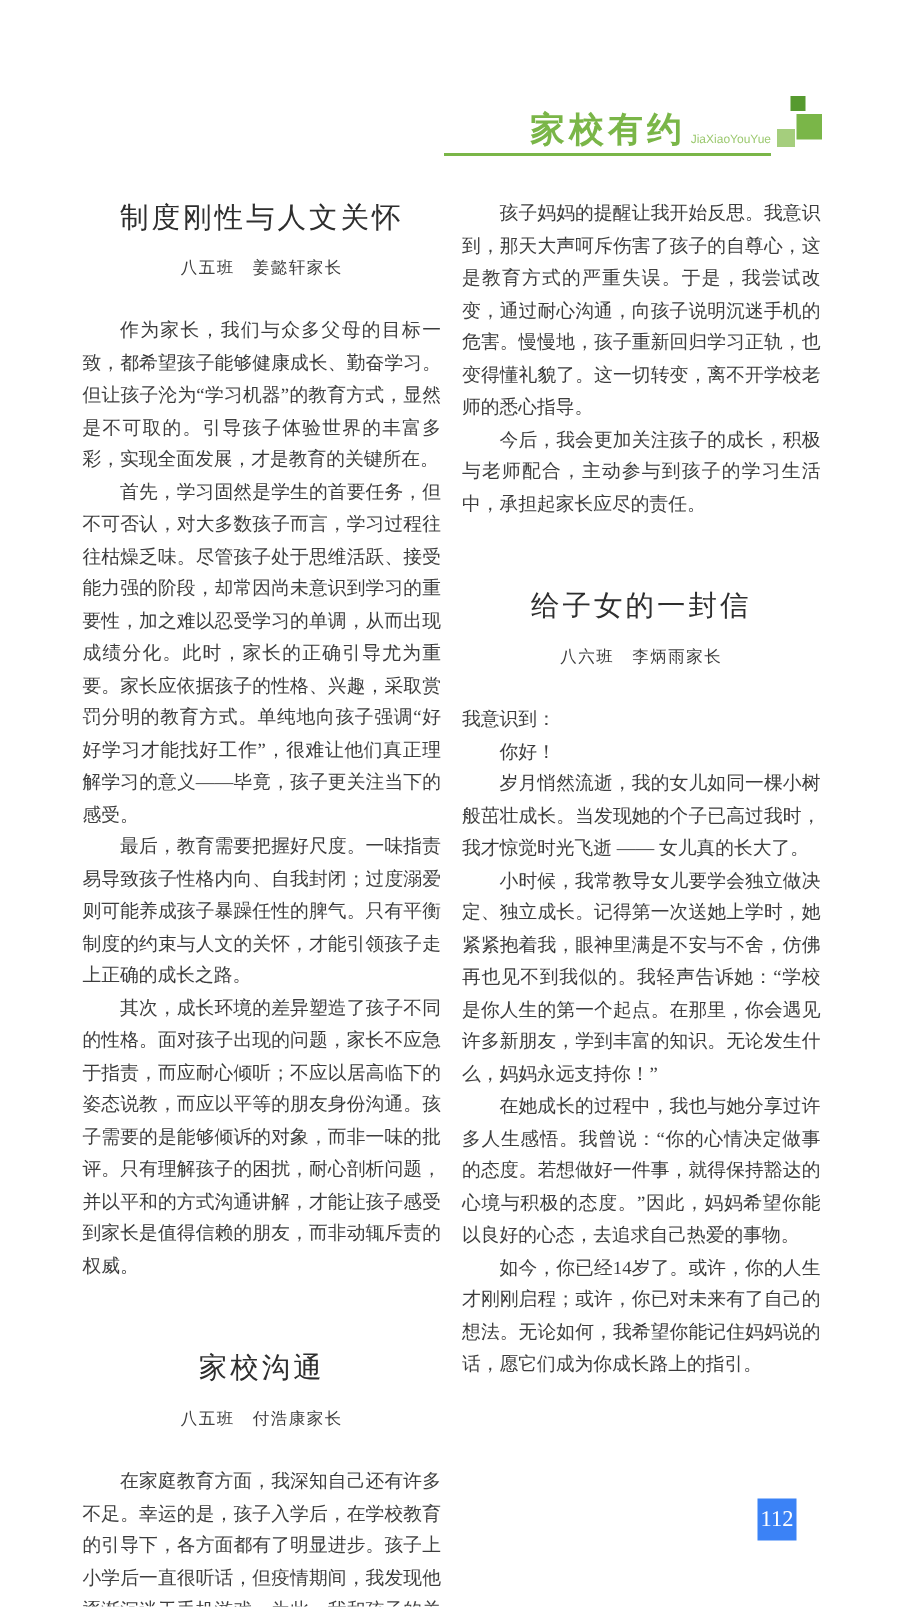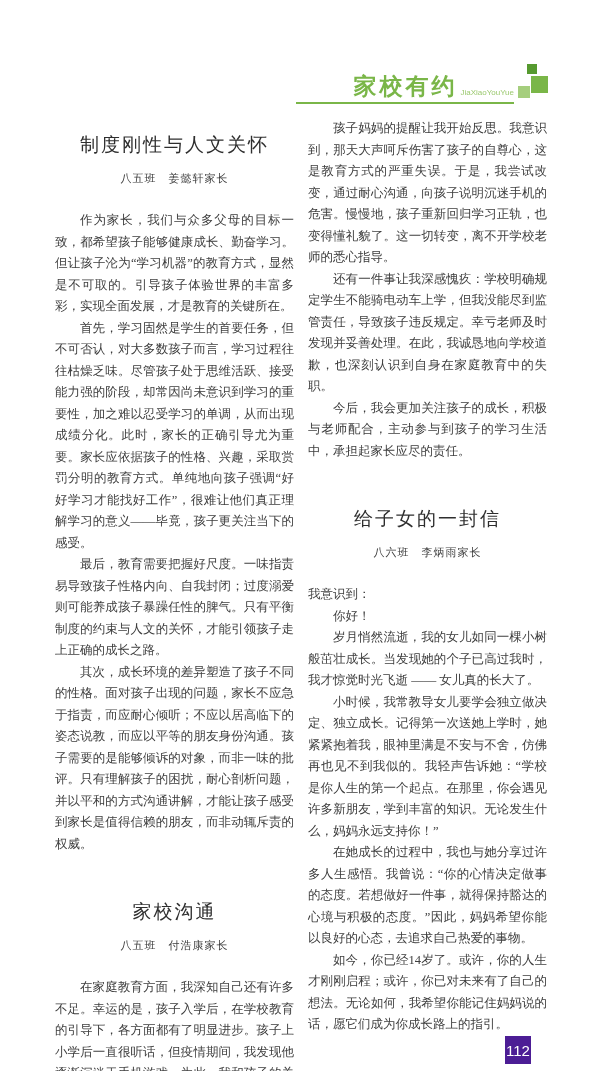--- a/index.html
+++ b/index.html
@@ -110,26 +110,26 @@
   .letter-greeting {
     font-size: 12.5px;
     line-height: 1.72;
     text-indent: 2em;
   }
 
   
   .page-badge {
     position: absolute;
     left: 505px;
-    top: 1036px;
+    top: 999px;
     width: 26px;
     height: 28px;
-    background: #4c1d95;
+    background: #3b82f6;
     color: #ffffff;
-    font-family: Liberation Sans, sans-serif;
+    font-family: Liberation Serif, serif;
     font-size: 15px;
     display: flex;
     align-items: center;
     justify-content: center;
   }
 </style>
 </head>
 <body>
 
 <div class="header">
@@ -155,22 +155,21 @@
     <p class="para">首先，学习固然是学生的首要任务，但不可否认，对大多数孩子而言，学习过程往往枯燥乏味。尽管孩子处于思维活跃、接受能力强的阶段，却常因尚未意识到学习的重要性，加之难以忍受学习的单调，从而出现成绩分化。此时，家长的正确引导尤为重要。家长应依据孩子的性格、兴趣，采取赏罚分明的教育方式。单纯地向孩子强调“好好学习才能找好工作”，很难让他们真正理解学习的意义——毕竟，孩子更关注当下的感受。</p>
     <p class="para">最后，教育需要把握好尺度。一味指责易导致孩子性格内向、自我封闭；过度溺爱则可能养成孩子暴躁任性的脾气。只有平衡制度的约束与人文的关怀，才能引领孩子走上正确的成长之路。</p>
     <p class="para">其次，成长环境的差异塑造了孩子不同的性格。面对孩子出现的问题，家长不应急于指责，而应耐心倾听；不应以居高临下的姿态说教，而应以平等的朋友身份沟通。孩子需要的是能够倾诉的对象，而非一味的批评。只有理解孩子的困扰，耐心剖析问题，并以平和的方式沟通讲解，才能让孩子感受到家长是值得信赖的朋友，而非动辄斥责的权威。</p>
 
     <h2 class="article-title gap-top">家校沟通</h2>
     <div class="byline">八五班　付浩康家长</div>
     <p class="para">在家庭教育方面，我深知自己还有许多不足。幸运的是，孩子入学后，在学校教育的引导下，各方面都有了明显进步。孩子上小学后一直很听话，但疫情期间，我发现他逐渐沉迷于手机游戏。为此，我和孩子的关系一度陷入僵局：他对我的话充耳不闻，不再认真完成作业，而我因心急甚至动手打骂他。结果适得其反，孩子变得更加抵触，不仅不愿与我沟通，放学回家后还总把自己关在房间里。</p>
   </div>
 
   <div class="col">
-    <p class="para" style="">孩子妈妈的提醒让我开始反思。我意识到，那天大声呵斥伤害了孩子的自尊心，这是教育方式的严重失误。于是，我尝试改变，通过耐心沟通，向孩子说明沉迷手机的危害。慢慢地，孩子重新回归学习正轨，也变得懂礼貌了。这一切转变，离不开学校老师的悉心指导。</p>
-    <p class="para">还有一件事让我深感愧疚：学校明确规定学生不能骑电动车上学，但我没能尽到监管责任，导致孩子违反规定。幸亏老师及时发现并妥善处理。在此，我诚恳地向学校道歉，也深刻认识到自身在家庭教育中的失职。</p>
+    <p class="para" style="margin-top:14px;">孩子妈妈的提醒让我开始反思。我意识到，那天大声呵斥伤害了孩子的自尊心，这是教育方式的严重失误。于是，我尝试改变，通过耐心沟通，向孩子说明沉迷手机的危害。慢慢地，孩子重新回归学习正轨，也变得懂礼貌了。这一切转变，离不开学校老师的悉心指导。</p>
     <p class="para">今后，我会更加关注孩子的成长，积极与老师配合，主动参与到孩子的学习生活中，承担起家长应尽的责任。</p>
 
     <h2 class="article-title gap-top">给子女的一封信</h2>
     <div class="byline">八六班　李炳雨家长</div>
 
     <p class="letter-salutation">我意识到：</p>
     <p class="letter-greeting">你好！</p>
     <p class="para">岁月悄然流逝，我的女儿如同一棵小树般茁壮成长。当发现她的个子已高过我时，我才惊觉时光飞逝 —— 女儿真的长大了。</p>
     <p class="para">小时候，我常教导女儿要学会独立做决定、独立成长。记得第一次送她上学时，她紧紧抱着我，眼神里满是不安与不舍，仿佛再也见不到我似的。我轻声告诉她：“学校是你人生的第一个起点。在那里，你会遇见许多新朋友，学到丰富的知识。无论发生什么，妈妈永远支持你！”</p>
     <p class="para">在她成长的过程中，我也与她分享过许多人生感悟。我曾说：“你的心情决定做事的态度。若想做好一件事，就得保持豁达的心境与积极的态度。”因此，妈妈希望你能以良好的心态，去追求自己热爱的事物。</p>

